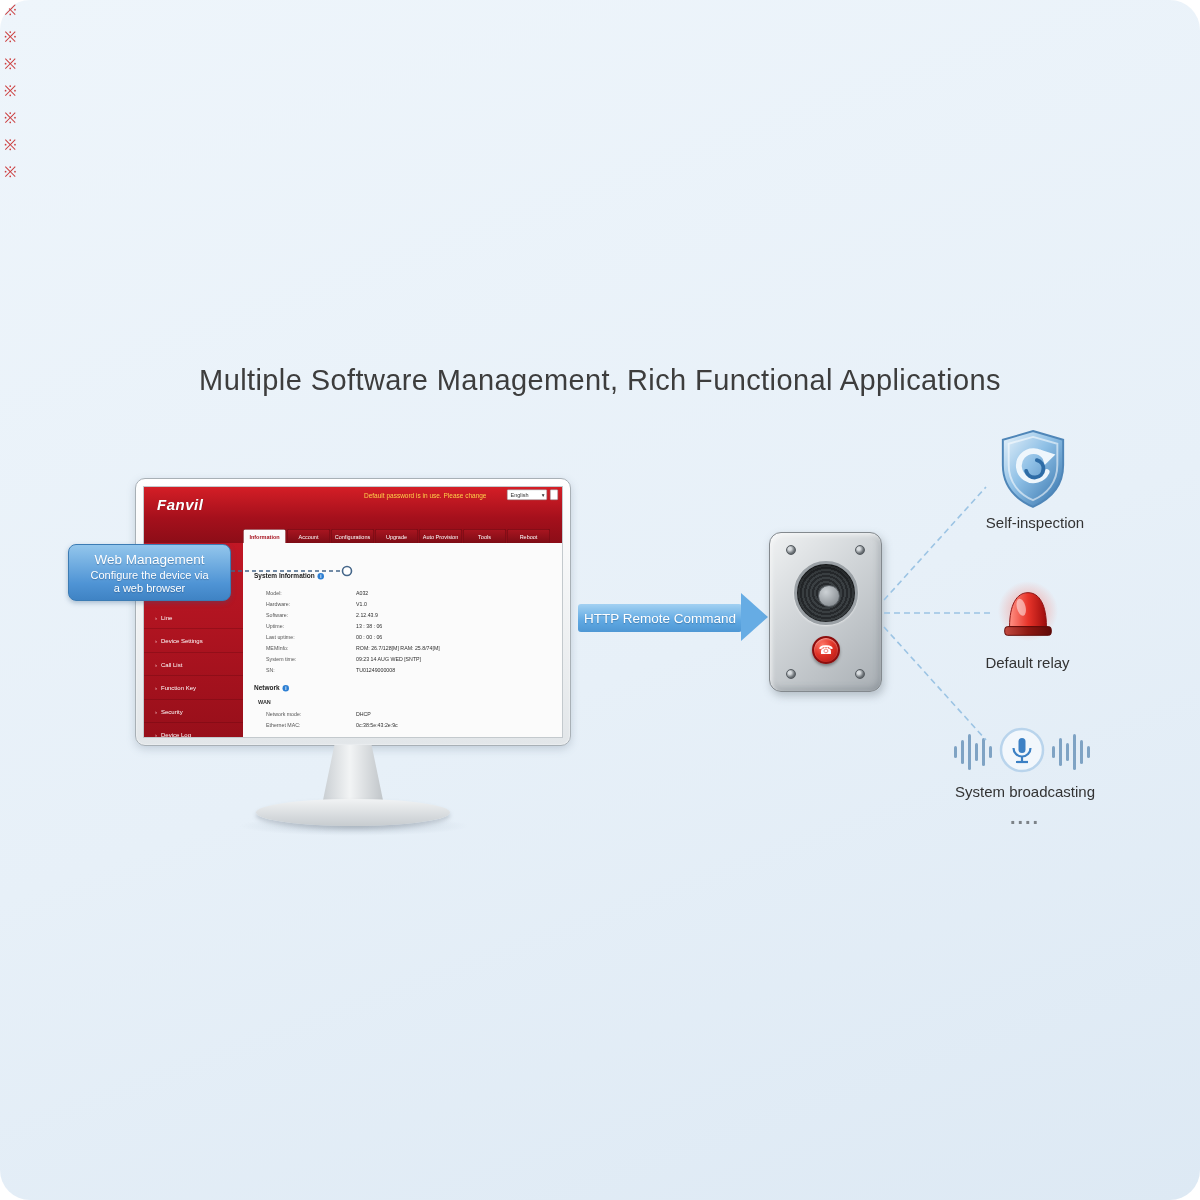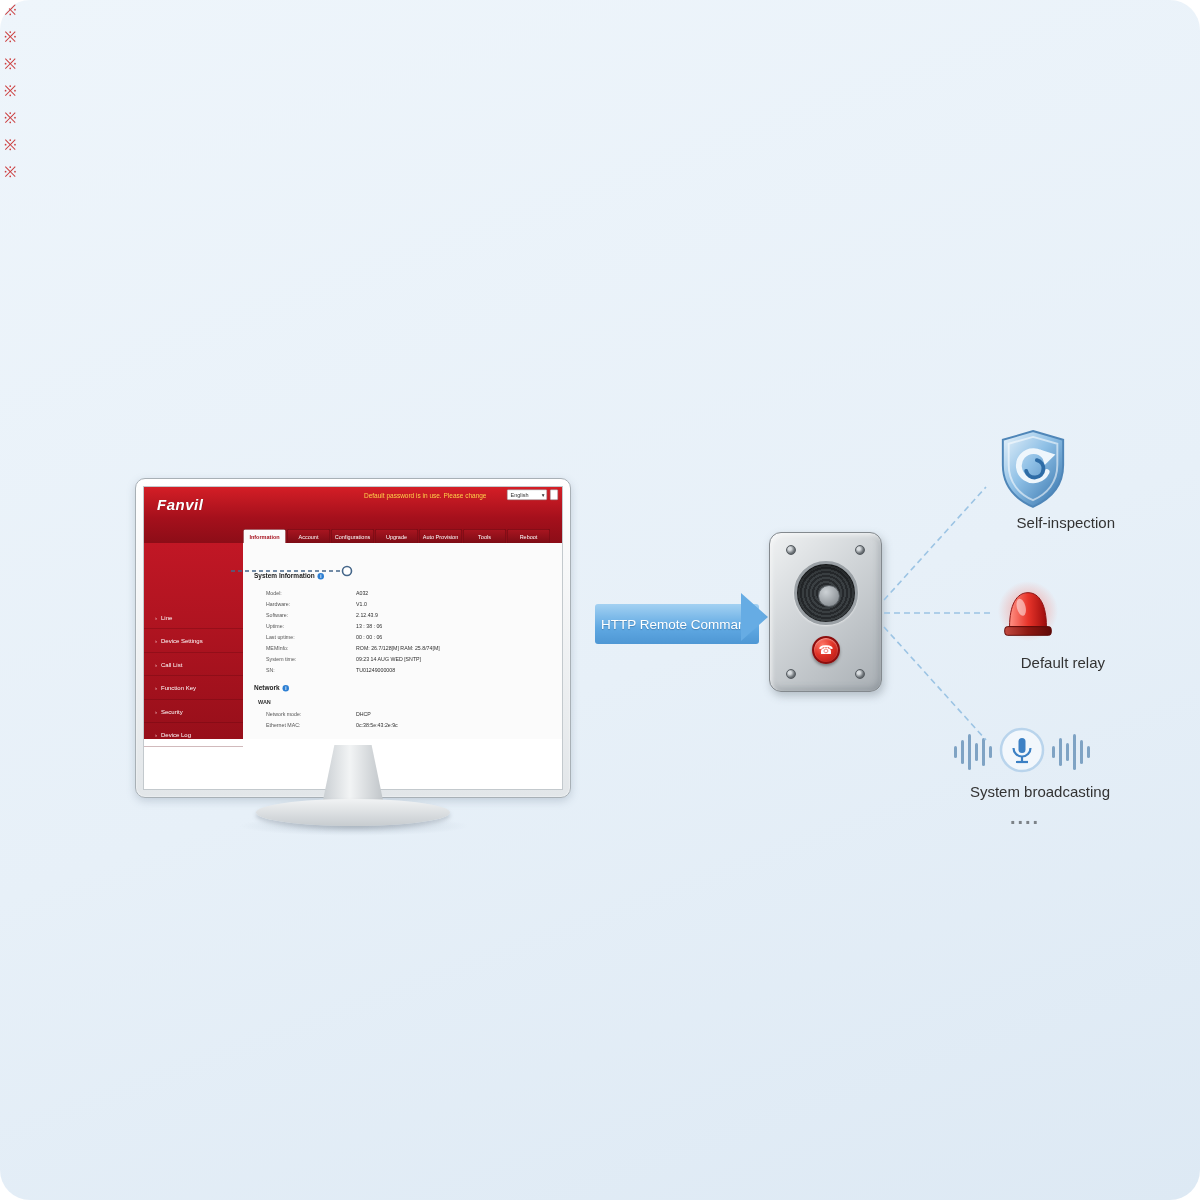--- a/index.html
+++ b/index.html
@@ -9,21 +9,21 @@
     background:linear-gradient(160deg,#eef5fb 0%,#e7f0f8 55%,#dde9f4 100%);
     border-radius:30px;overflow:hidden;
     font-family:"Liberation Sans",sans-serif;
   }
   
   .red-marks{position:absolute;left:4px;top:2px;display:flex;flex-direction:column;gap:12px;z-index:9;}
   .red-marks span{color:#c61f1f;font-size:15px;line-height:1;opacity:.85;}
   
   .title{position:absolute;left:0;right:0;top:364px;text-align:center;font-size:29px;color:#3d3d3d;letter-spacing:.4px;}
   
-  .monitor{position:absolute;left:135px;top:478px;width:436px;height:320px;z-index:1;
+  .monitor{position:absolute;left:135px;top:478px;width:436px;height:268px;z-index:1;
     background:linear-gradient(180deg,#ffffff,#e2e6e9);border:1px solid #a8b0b6;border-radius:10px;
     box-shadow:0 3px 8px rgba(100,120,140,.28), inset 0 0 2px #fff;}
   .screen{position:absolute;left:7px;top:7px;right:7px;bottom:7px;background:#ffffff;border:1px solid #c3c9cd;overflow:hidden;}
   .screen-inner{position:absolute;left:0;top:0;width:840px;height:504px;transform:scale(.5);transform-origin:0 0;background:#fafafa;}
   .stand-neck{position:absolute;left:322px;top:745px;width:62px;height:60px;
     background:linear-gradient(90deg,#c8cdd1,#f2f4f5 45%,#bfc4c8);
     clip-path:polygon(20% 0,80% 0,100% 100%,0 100%);z-index:1;}
   .stand-base{position:absolute;left:256px;top:799px;width:194px;height:27px;border-radius:50%;
     background:linear-gradient(180deg,#f1f3f4,#c7ccd0);box-shadow:0 3px 4px rgba(120,130,140,.35);z-index:1;}
   .floor-shadow{position:absolute;left:238px;top:816px;width:232px;height:20px;border-radius:50%;
@@ -50,62 +50,63 @@
   .rlabel{position:absolute;left:46px;font-size:10.5px;color:#555;white-space:nowrap;}
   .rvalue{position:absolute;left:226px;font-size:10.5px;color:#2e2e2e;white-space:nowrap;}
   .wan{position:absolute;left:30px;font-size:11px;font-weight:bold;color:#333;}
   
   .bubble{position:absolute;left:68px;top:544px;width:163px;height:57px;z-index:6;border-radius:8px;
     background:linear-gradient(180deg,#93c6ec,#4f94d5 70%,#3f83c4);border:1px solid #3c7cb4;
     box-shadow:0 2px 5px rgba(50,90,130,.35);color:#fff;text-align:center;padding-top:7px;}
   .bubble .b1{font-size:13.5px;margin-bottom:2px;text-shadow:0 1px 1px rgba(0,40,80,.3);}
   .bubble .b2{font-size:11px;line-height:13px;text-shadow:0 1px 1px rgba(0,40,80,.3);}
   
-  .arrow-shaft{position:absolute;left:578px;top:604px;width:164px;height:40px;z-index:2;
+  .arrow-shaft{position:absolute;left:578px;top:604px;width:164px;height:28px;z-index:2;
     background:linear-gradient(180deg,#a3d1f2,#5fa8e2 60%,#4e97d4);border-radius:3px;
     display:flex;align-items:center;justify-content:center;color:#fff;font-size:13.5px;white-space:nowrap;
-    text-shadow:0 1px 1px rgba(20,60,100,.35);margin-left:17px;}
+    text-shadow:0 1px 1px rgba(20,60,100,.35);}
   .arrow-head{position:absolute;left:741px;top:593px;width:0;height:0;z-index:2;
     border-top:24px solid transparent;border-bottom:24px solid transparent;border-left:27px solid #66ace4;}
   
   .device{position:absolute;left:769px;top:532px;width:113px;height:160px;z-index:2;border-radius:12px;
     background:linear-gradient(135deg,#f0f2f3 0%,#d2d6d9 40%,#a9afb4 100%);border:1px solid #83898e;
     box-shadow:2px 4px 8px rgba(90,100,110,.35), inset 2px 2px 4px rgba(255,255,255,.7), inset -2px -3px 6px rgba(80,90,100,.28);}
   .screw{position:absolute;width:10px;height:10px;border-radius:50%;border:1px solid #555b60;
     background:radial-gradient(circle at 35% 35%,#d8dcdf 0 20%,#70767b 60%,#43484c 100%);}
   .speaker{position:absolute;left:24px;top:28px;width:64px;height:64px;border-radius:50%;border:3px solid #9aa0a5;
     background:repeating-radial-gradient(circle,#26292c 0 2px,#3a3f42 2px 4px);
     box-shadow:inset 0 3px 6px rgba(0,0,0,.55), 0 1px 2px rgba(255,255,255,.6);}
   .speaker-cap{position:absolute;left:21px;top:21px;width:22px;height:22px;border-radius:50%;
     background:radial-gradient(circle at 35% 30%,#cdd2d6,#787e83);border:1px solid #5c6267;}
   .call-btn{position:absolute;left:42px;top:103px;width:28px;height:28px;border-radius:50%;border:2px solid #8c0e0e;
     background:radial-gradient(circle at 35% 30%,#ff7a6a,#e03226 45%,#a81212 100%);
     box-shadow:0 2px 3px rgba(0,0,0,.35), inset 0 1px 2px rgba(255,255,255,.5);
     display:flex;align-items:center;justify-content:center;color:#fff;font-size:12px;line-height:1;}
   
-  .feat-label{position:absolute;text-align:right;font-size:15px;color:#333;}
+  .feat-label{position:absolute;text-align:center;font-size:15px;color:#333;}
   .dots{position:absolute;left:990px;top:806px;width:70px;text-align:center;font-size:20px;font-weight:bold;color:#7c8287;letter-spacing:2px;}
   .overlay{position:absolute;left:0;top:0;width:1200px;height:1200px;z-index:5;pointer-events:none;}
   .feat-icon{position:absolute;z-index:2;}
 </style>
 </head>
 <body>
 
 <div class="canvas">
 
   <div class="red-marks">
     <span>※</span>
     <span>※</span>
     <span>※</span>
     <span>※</span>
     <span>※</span>
     <span>※</span>
     <span>※</span>
   </div>
 
+  <div class="title">Multiple Software Management, Rich Functional Applications</div>
 
   <div class="floor-shadow"></div>
 
   <div class="monitor">
     <div class="screen">
       <div class="screen-inner">
 
         <div class="hdr">
           <div class="logo">Fanvil</div>
           <div class="warning">Default password is in use. Please change</div>
@@ -171,20 +172,25 @@
   <div class="stand-base"></div>
 
   <svg class="overlay" viewBox="0 0 1200 1200">
     <line x1="231" y1="571" x2="340" y2="571" stroke="#46678a" stroke-width="1.6" stroke-dasharray="4 3"></line>
     <circle cx="347" cy="571" r="4.5" fill="#ffffff" stroke="#46678a" stroke-width="1.6"></circle>
     <line x1="884" y1="600" x2="986" y2="487" stroke="#9cc4e4" stroke-width="1.6" stroke-dasharray="6 4"></line>
     <line x1="884" y1="613" x2="990" y2="613" stroke="#9cc4e4" stroke-width="1.6" stroke-dasharray="6 4"></line>
     <line x1="884" y1="627" x2="986" y2="740" stroke="#9cc4e4" stroke-width="1.6" stroke-dasharray="6 4"></line>
   </svg>
 
+  <div class="bubble">
+    <div class="b1">Web Management</div>
+    <div class="b2">Configure the device via</div>
+    <div class="b2">a web browser</div>
+  </div>
 
   <div class="arrow-shaft">
     <span>HTTP Remote Command</span>
   </div>
   <div class="arrow-head"></div>
 
   <div class="device">
     <div class="screw" style="left:16px;top:12px"></div>
     <div class="screw" style="left:85px;top:12px"></div>
     <div class="screw" style="left:16px;top:136px"></div>

